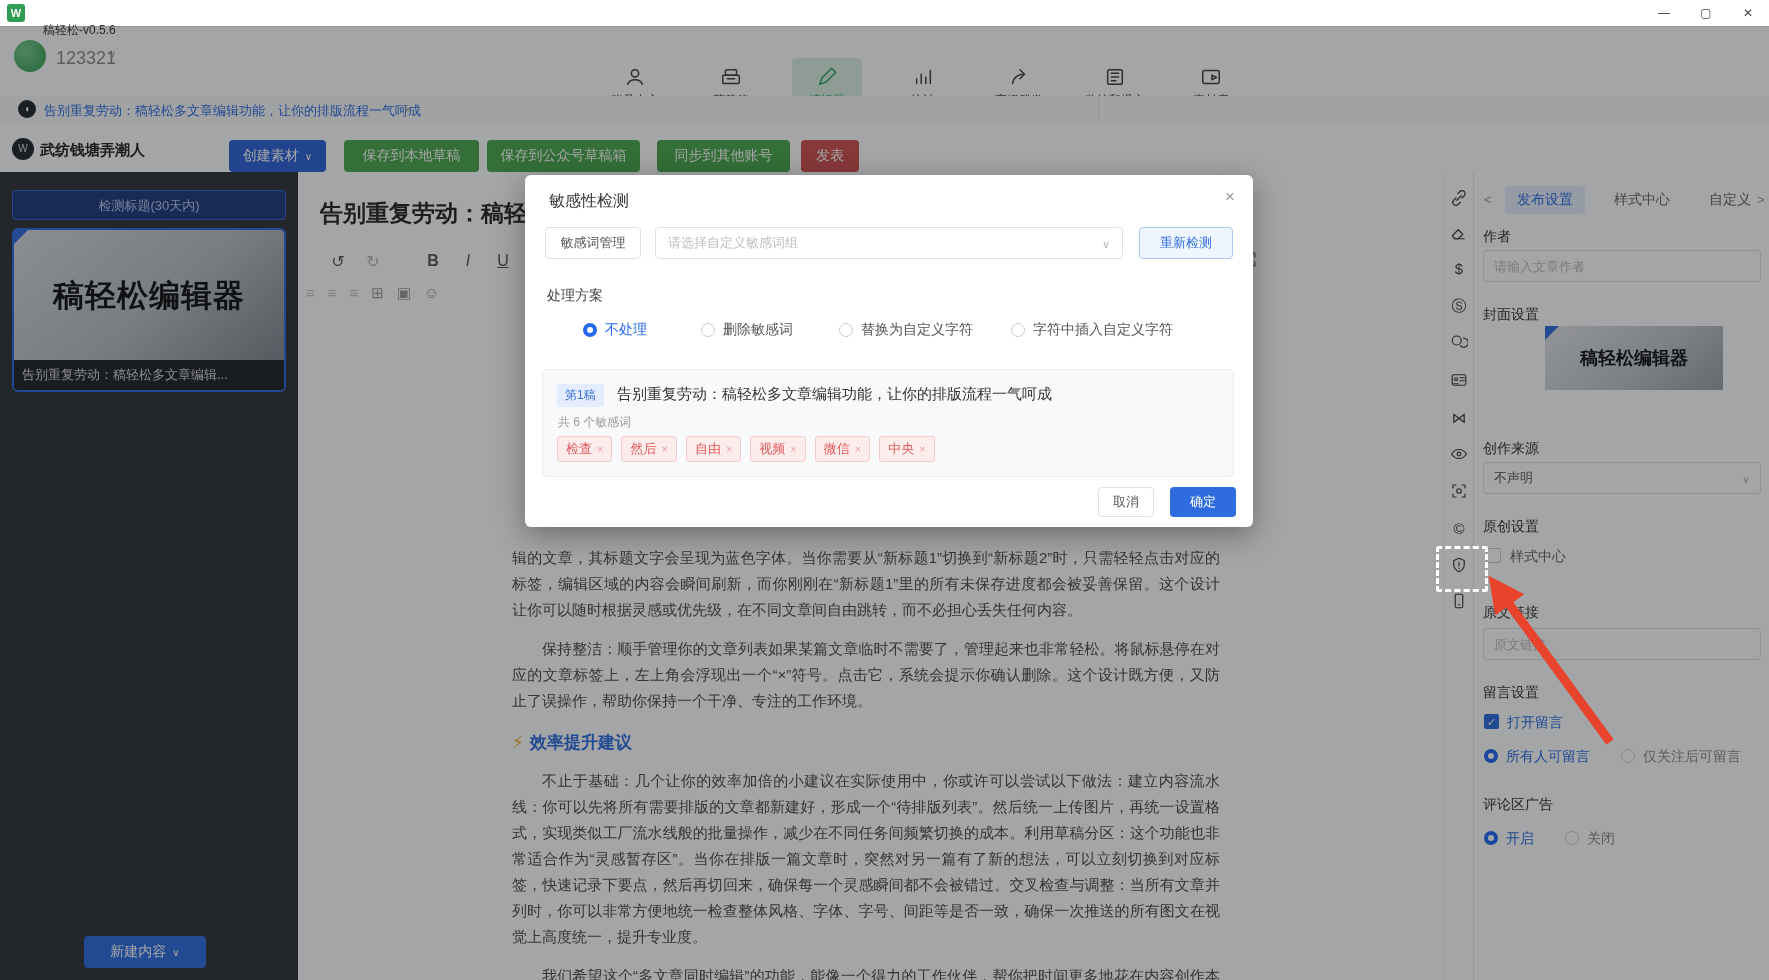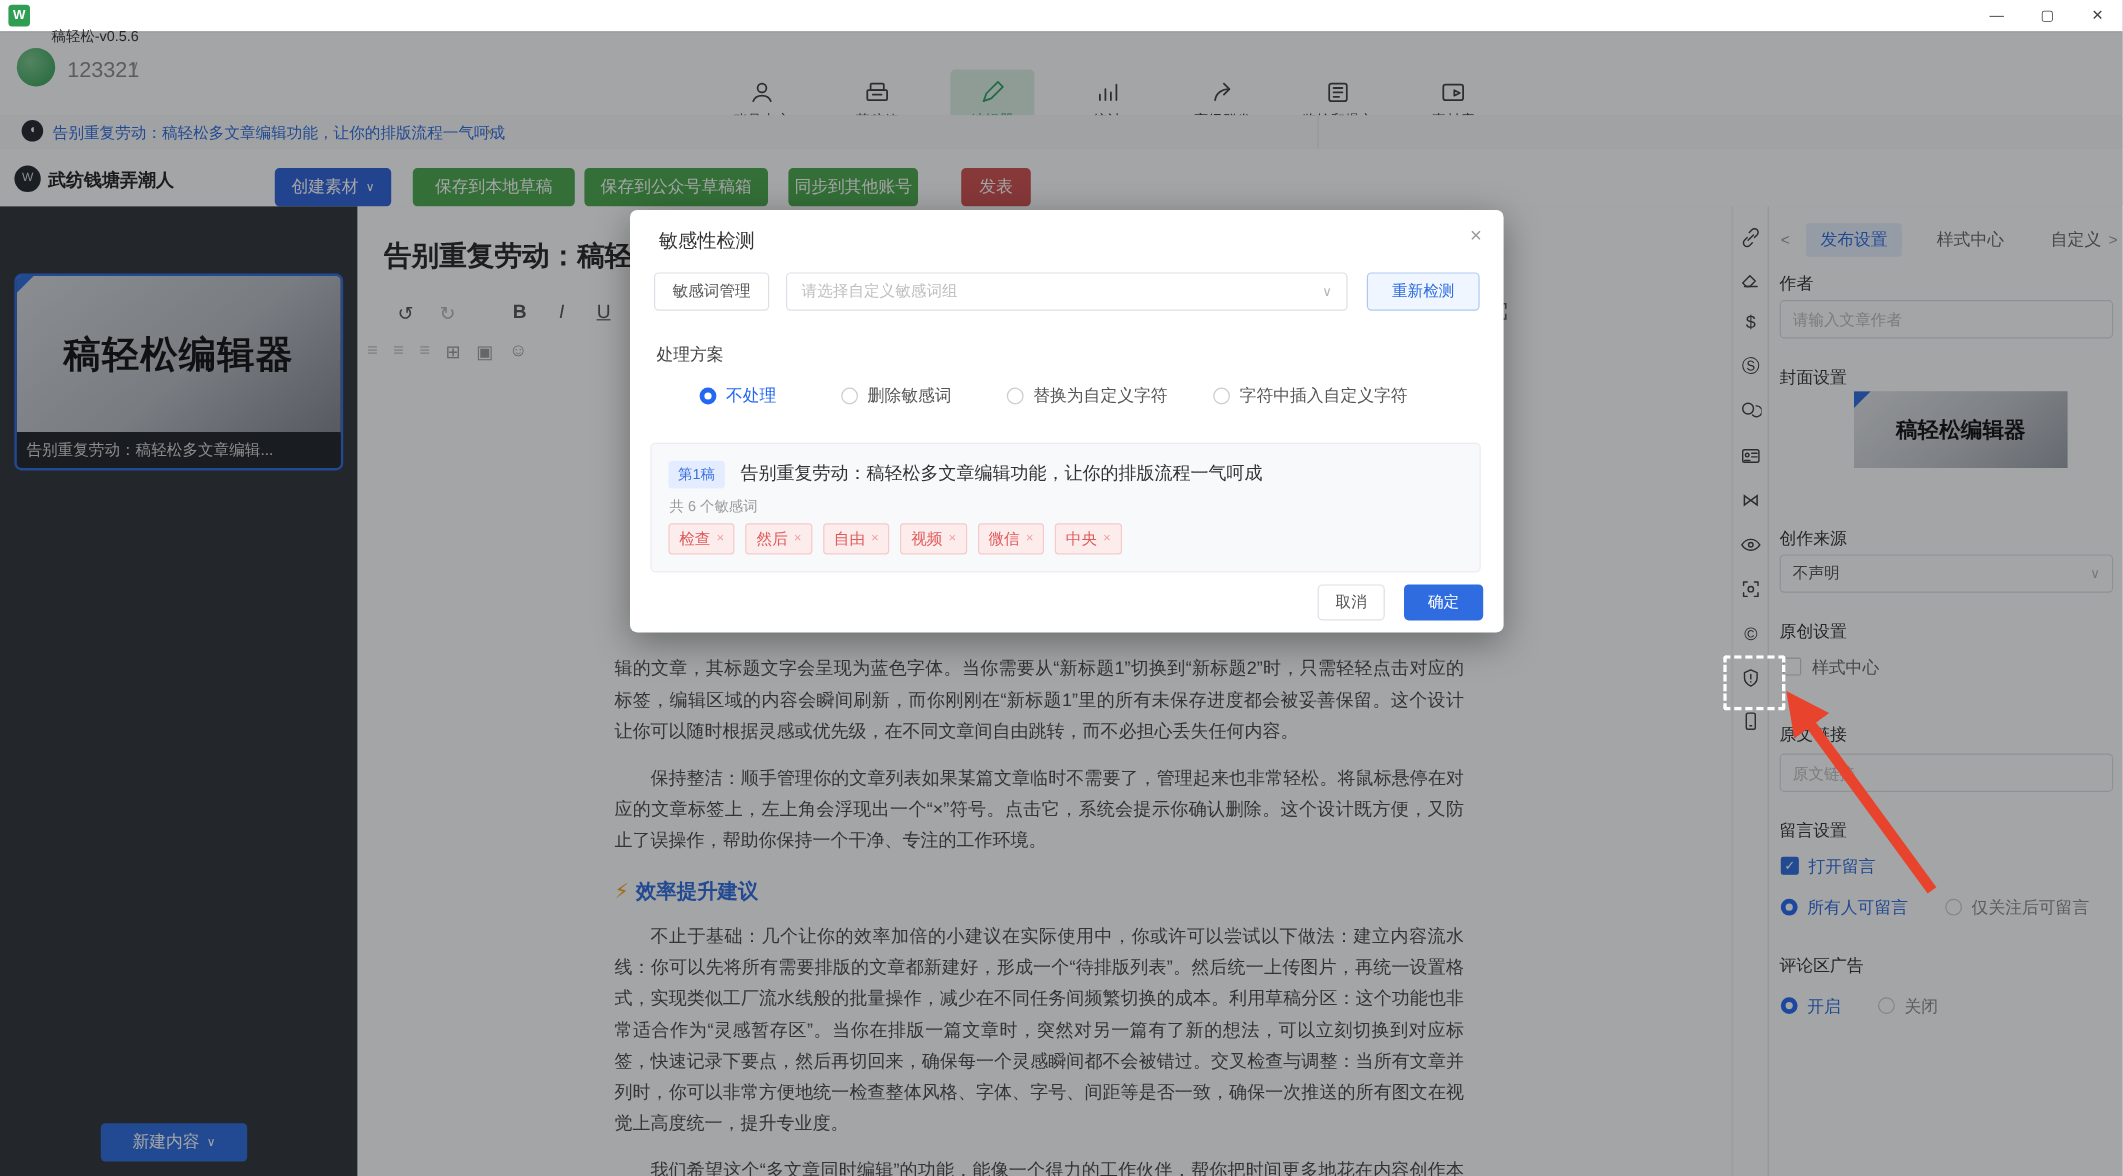--- a/index.html
+++ b/index.html
@@ -203,28 +203,29 @@
   <div class="abs btn blue" style="left:229px;top:140px;width:97px">
     <span>创建素材</span>
     <span style="font-size:10px">∨</span>
   </div>
   <div class="abs btn green" style="left:344px;top:140px;width:135px">
     <span>保存到本地草稿</span>
   </div>
   <div class="abs btn green" style="left:487px;top:140px;width:153px">
     <span>保存到公众号草稿箱</span>
   </div>
-  <div class="abs btn green" style="left:657px;top:140px;width:108px">
+  <div class="abs btn green" style="left:657px;top:140px;width:133px">
     <span>同步到其他账号</span>
   </div>
   <div class="abs btn red" style="left:801px;top:140px;width:58px">
     <span>发表</span>
   </div>
 
   <div class="abs sidebar"></div>
+  <div class="abs checkbtn">检测标题(30天内)</div>
   <div class="abs artcard">
     <div class="artthumb">
       <span class="ttl">稿轻松编辑器</span>
     </div>
     <div class="cornerfold"></div>
     <div class="artcaption">告别重复劳动：稿轻松多文章编辑...</div>
   </div>
   <div class="abs newbtn">
     <span>新建内容</span>
     <span style="font-size:10px">∨</span>

